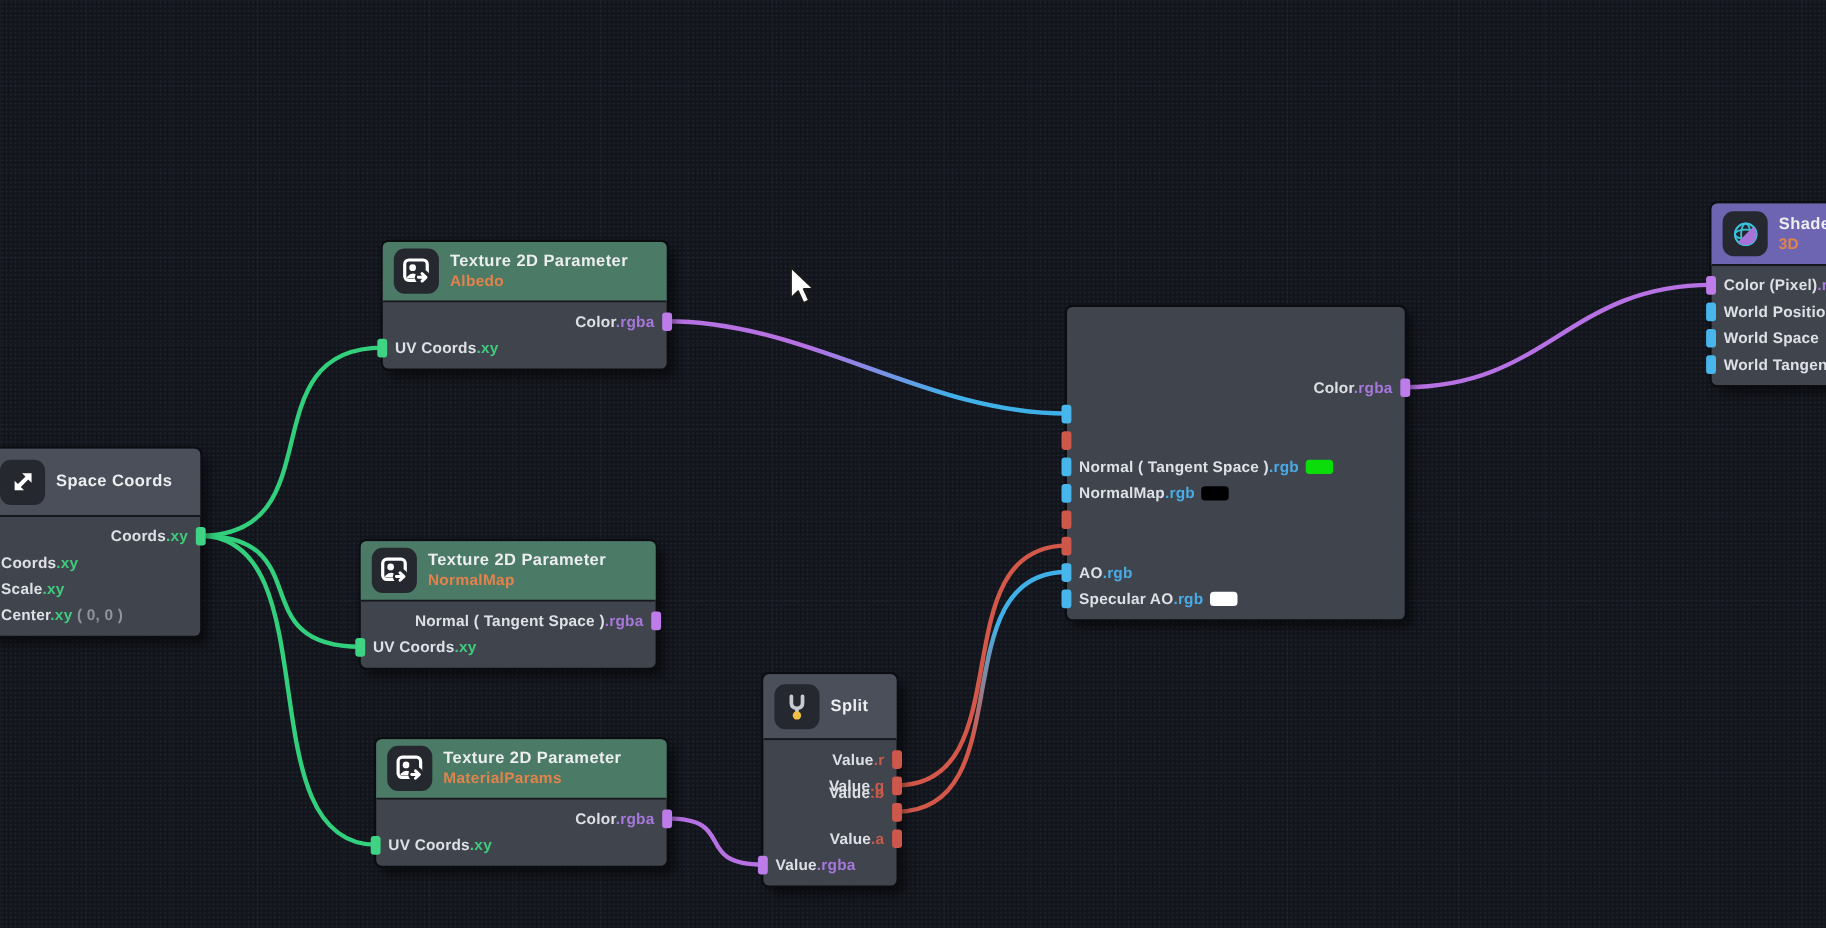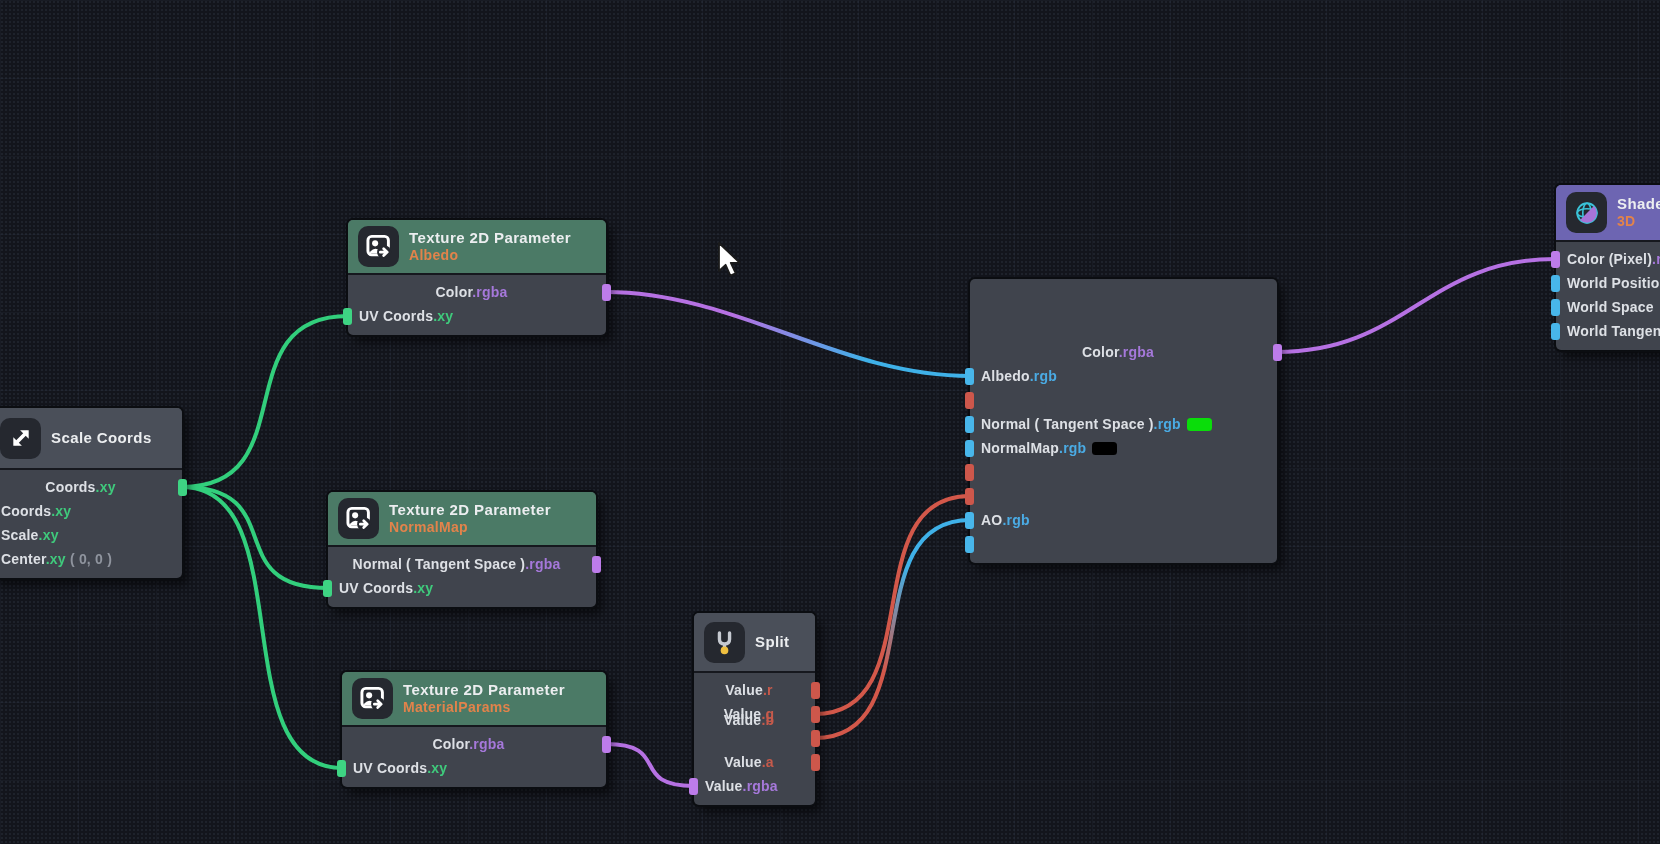--- a/index.html
+++ b/index.html
@@ -39,21 +39,21 @@
   }
   .hdr-text{display:flex;flex-direction:column;justify-content:center;line-height:1.18;}
   .node-title{font-size:15px;font-weight:700;color:#eceef0;letter-spacing:0.4px;white-space:nowrap;}
   .node-subtitle{font-size:14px;font-weight:700;color:#e2834b;letter-spacing:0.3px;white-space:nowrap;}
   .row{
     position:absolute;left:0;right:0;height:24px;line-height:24px;
     font-size:14px;font-weight:700;color:#dde0e5;letter-spacing:0.2px;
     white-space:nowrap;box-sizing:border-box;
   }
   .row.in{text-align:left;padding-left:11px;}
-  .row.out{text-align:center;padding-right:11px;}
+  .row.out{text-align:right;padding-right:11px;}
   .sfx{font-weight:700;}
   .dflt{color:#8f949e;}
   .port{
     position:absolute;width:9px;height:17px;border-radius:3px;z-index:3;
   }
   .swatch{
     display:inline-block;width:25px;height:13px;border-radius:3.5px;
     vertical-align:-1.5px;margin-left:6px;
   }
   #cursor{position:absolute;z-index:10;}
@@ -92,21 +92,21 @@
       <div class="node" style="left: -10px; top: 408px; width: 192px; height: 170px;">
         <div class="node-header hdr-gray" style="height:62px">
     <div class="icon-box">
             <svg width="26" height="26" viewBox="0 0 24 24">
       <path d="M7.2 16.8 L16.8 7.2" stroke="#fff" stroke-width="3.4" stroke-linecap="round"></path>
       <path d="M11.2 4.9 H19.1 V12.8 Z" fill="#fff"></path>
       <path d="M4.9 11.2 V19.1 H12.8 Z" fill="#fff"></path>
             </svg>
           </div>
     <div class="hdr-text">
-      <span class="node-title">Scale Coords</span>
+      <span class="node-title">Space Coords</span>
 
     </div>
         </div>
         <div class="row out" style="top:67px">
       <span>Coords</span><span class="sfx" style="color:#3fca7c">.xy</span></div>
         <div class="port" style="left:188px;top:70.5px;background:#3ed483"></div>
         <div class="row in" style="top:91px">
       <span>Coords</span><span class="sfx" style="color:#3fca7c">.xy</span></div>
         <div class="row in" style="top:115px">
       <span>Scale</span><span class="sfx" style="color:#3fca7c">.xy</span></div>
@@ -209,35 +209,35 @@
       <span>Value</span><span class="sfx" style="color:#c65a4b">.a</span></div>
         <div class="port" style="left:117px;top:140.5px;background:#cd574b"></div>
         <div class="row in" style="top:161px">
       <span>Value</span><span class="sfx" style="color:#a578da">.rgba</span></div>
         <div class="port" style="left:-5px;top:164.5px;background:#bd7cea"></div>
       </div>
       <div class="node" style="left: 970px; top: 279px; width: 307px; height: 284px;">
         <div class="row out" style="top:61px">
       <span>Color</span><span class="sfx" style="color:#a578da">.rgba</span></div>
         <div class="port" style="left:303px;top:64.5px;background:#bd7cea"></div>
-        <div class="row in" style="top:85px">
-      <span>Albedo</span><span class="sfx" style="color:#4aabe4">.rgb</span></div>
         <div class="port" style="left:-5px;top:88.5px;background:#48b6ea"></div>
         <div class="port" style="left:-5px;top:112.5px;background:#cd574b"></div>
         <div class="row in" style="top:133px">
       <span>Normal ( Tangent Space )</span><span class="sfx" style="color:#4aabe4">.rgb</span><span class="swatch" style="background:#0add0a"></span></div>
         <div class="port" style="left:-5px;top:136.5px;background:#48b6ea"></div>
         <div class="row in" style="top:157px">
       <span>NormalMap</span><span class="sfx" style="color:#4aabe4">.rgb</span><span class="swatch" style="background:#000000"></span></div>
         <div class="port" style="left:-5px;top:160.5px;background:#48b6ea"></div>
         <div class="port" style="left:-5px;top:184.5px;background:#cd574b"></div>
         <div class="port" style="left:-5px;top:208.5px;background:#cd574b"></div>
         <div class="row in" style="top:229px">
       <span>AO</span><span class="sfx" style="color:#4aabe4">.rgb</span></div>
         <div class="port" style="left:-5px;top:232.5px;background:#48b6ea"></div>
+        <div class="row in" style="top:253px">
+      <span>Specular AO</span><span class="sfx" style="color:#4aabe4">.rgb</span><span class="swatch" style="background:#ffffff"></span></div>
         <div class="port" style="left:-5px;top:256.5px;background:#48b6ea"></div>
       </div>
       <div class="node" style="left: 1556px; top: 185px; width: 280px; height: 165px;">
         <div class="node-header hdr-purple" style="height:57px">
     <div class="icon-box">
             <svg width="28" height="28" viewBox="0 0 24 24">
       <circle cx="12" cy="12" r="8.4" fill="none" stroke="#3ac3d8" stroke-width="1.6"></circle>
       <ellipse cx="12" cy="12" rx="3.6" ry="8.4" fill="none" stroke="#3ac3d8" stroke-width="1.4"></ellipse>
       <ellipse cx="12" cy="12" rx="8.4" ry="3.6" fill="none" stroke="#3ac3d8" stroke-width="1.4"></ellipse>
       <path d="M17.94 6.06 A8.4 8.4 0 0 1 6.06 17.94 Z" fill="#a873d8"></path>

